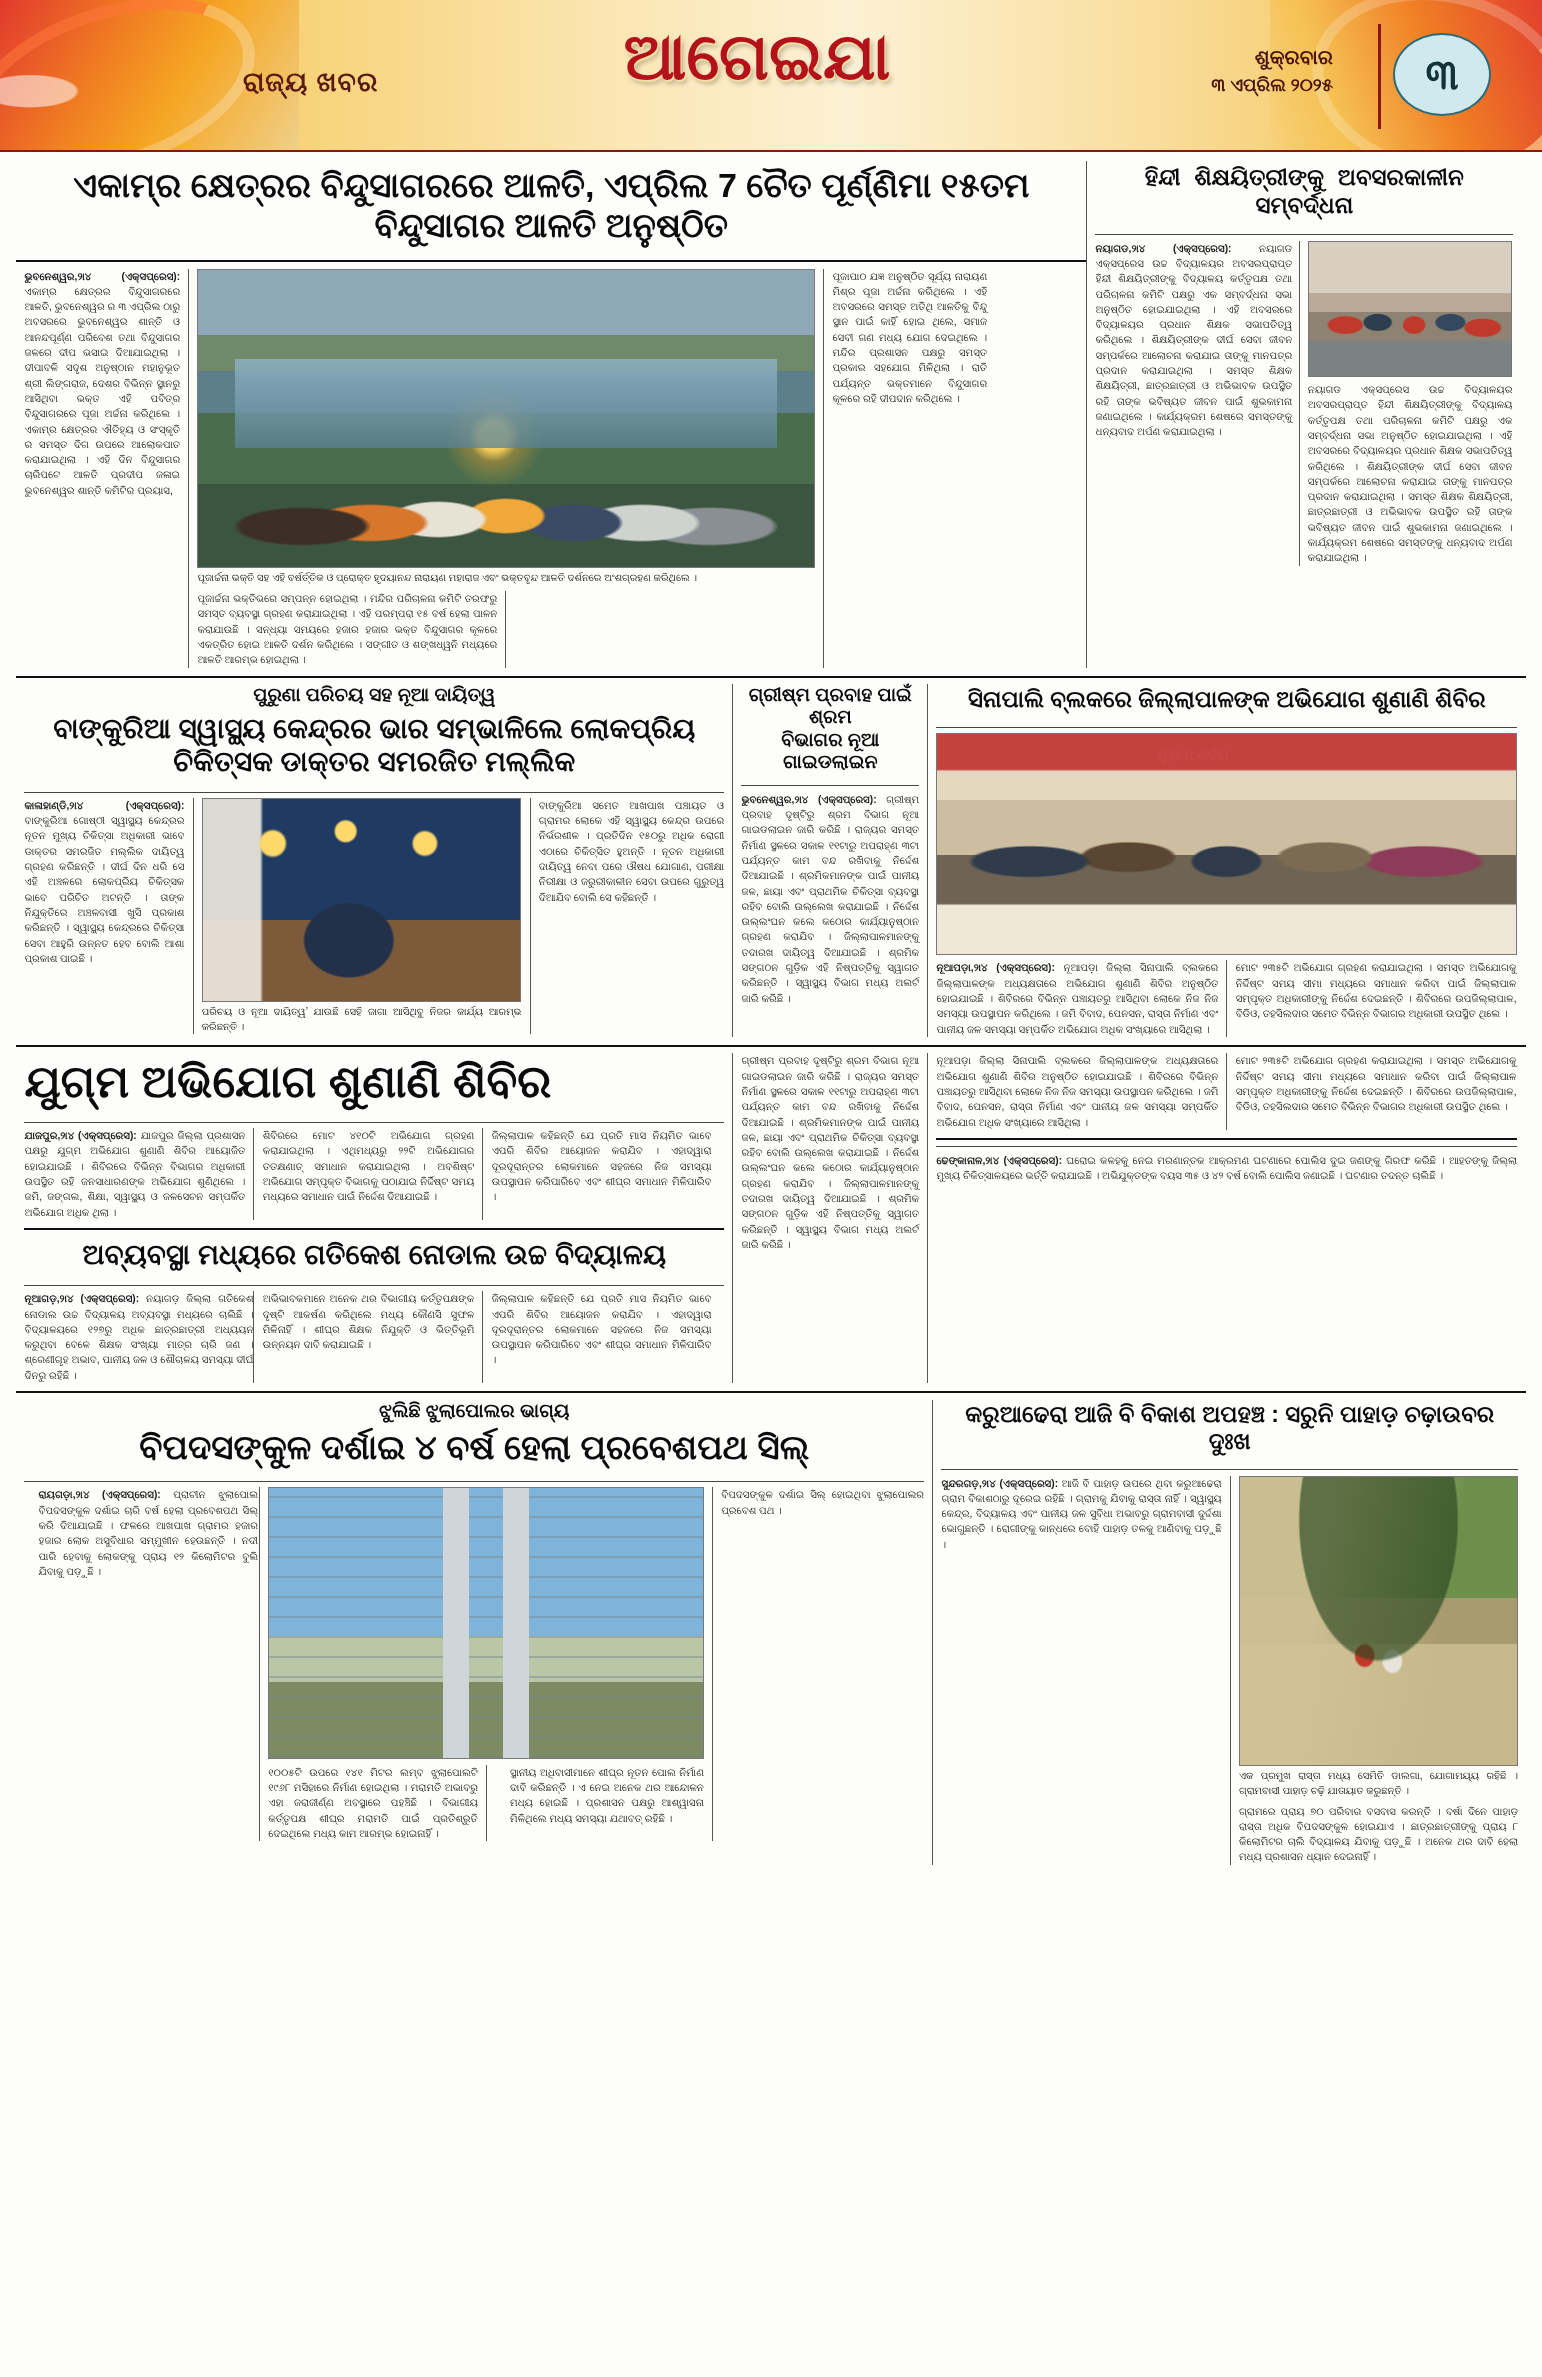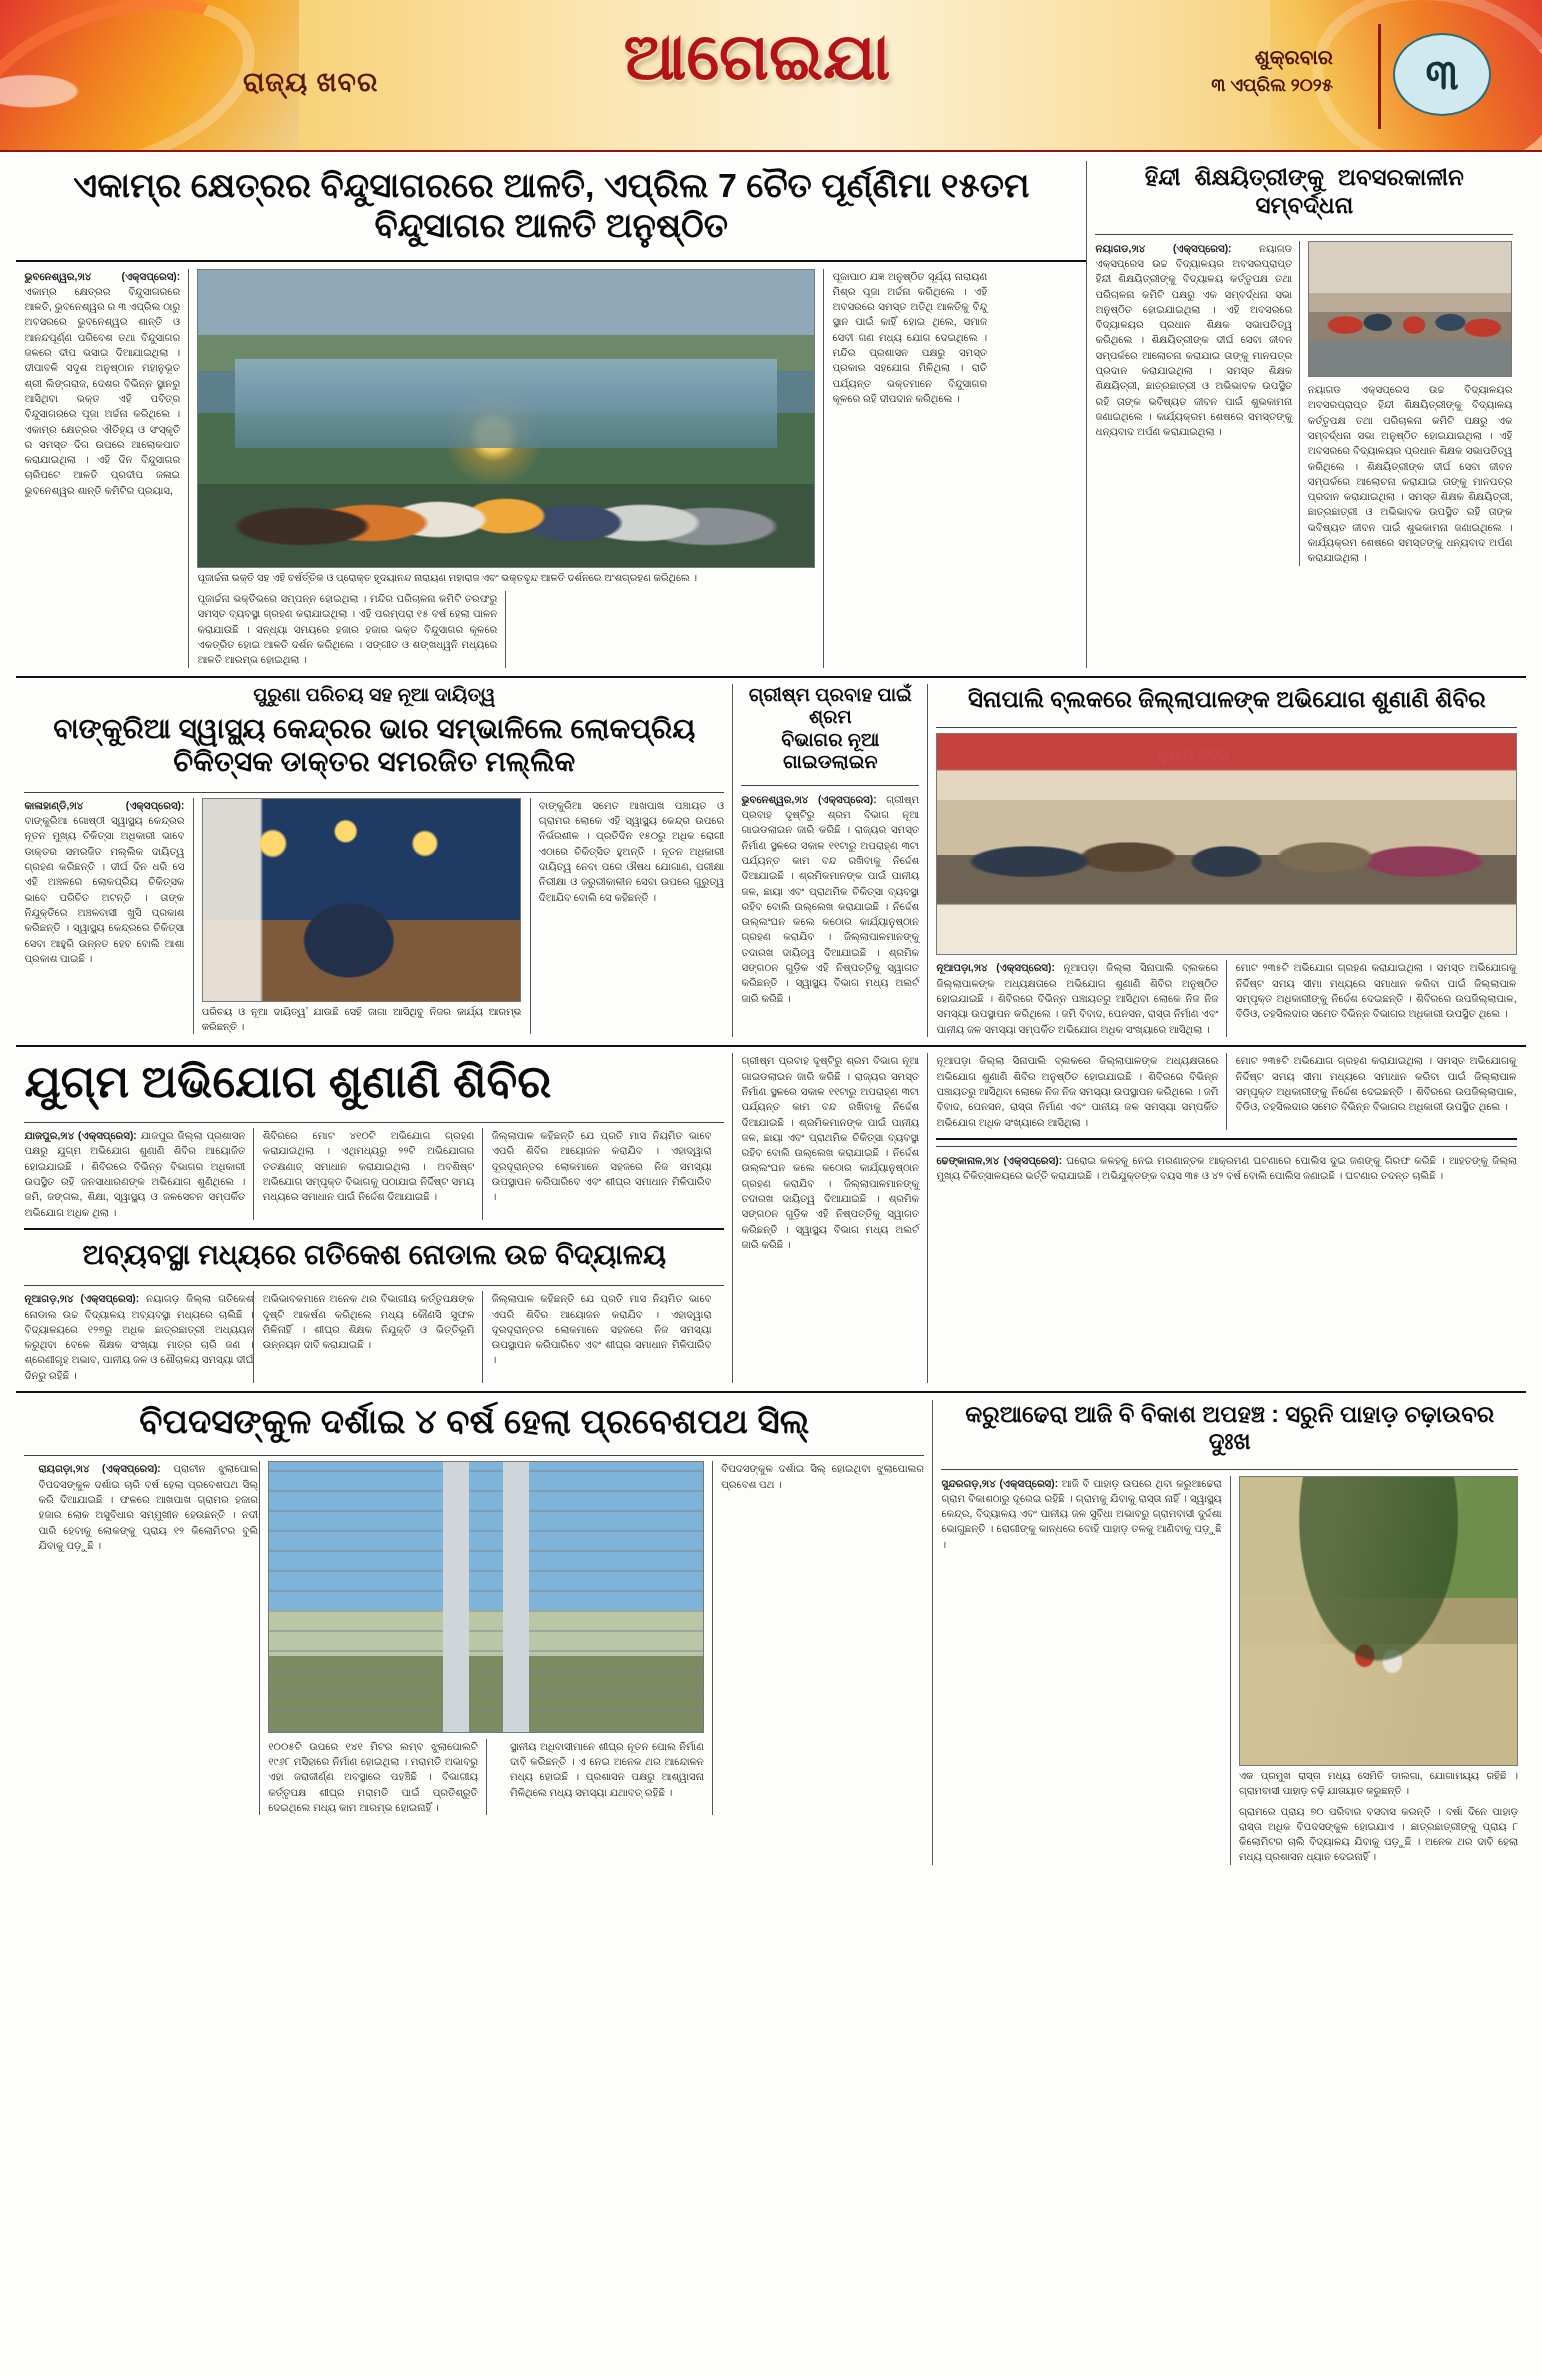--- a/index.html
+++ b/index.html
@@ -225,21 +225,21 @@
         <div class="headline h-xl" style="padding:3.6px 0 7.3px;">ଏକାମ୍ର କ୍ଷେତ୍ରର ବିନ୍ଦୁସାଗରରେ ଆଳତି, ଏପ୍ରିଲ 7 ଚୈତ ପୂର୍ଣ୍ଣିମା ୧୫ତମ ବିନ୍ଦୁସାଗର ଆଳତି ଅନୁଷ୍ଠିତ</div>
         <div class="hr-black"></div>
         <div class="band">
           <div class="col body-col" style="width:172px;">
             <span class="dateline">ଭୁବନେଶ୍ୱର,୨ା୪ (ଏକ୍ସପ୍ରେସ):</span>
             <span>ଏକାମ୍ର କ୍ଷେତ୍ରର ବିନ୍ଦୁସାଗରରେ ଆଳତି, ଭୁବନେଶ୍ୱର ର ୩ ଏପ୍ରିଲ ଠାରୁ ଅବସରରେ ଭୁବନେଶ୍ୱର ଶାନ୍ତି ଓ ଆନନ୍ଦପୂର୍ଣ୍ଣ ପରିବେଶ ତଥା ବିନ୍ଦୁସାଗର ଜଳରେ ଦୀପ ଭସାଇ ଦିଆଯାଇଥିଲା । ଦୀପାବଳି ସଦୃଶ ଅନୁଷ୍ଠାନ ମହାନୁଭୂତ ଶ୍ରୀ ଲିଙ୍ଗରାଜ, ଦେଶର ବିଭିନ୍ନ ସ୍ଥାନରୁ ଆସିଥିବା ଭକ୍ତ ଏହି ପବିତ୍ର ବିନ୍ଦୁସାଗରରେ ପୂଜା ଅର୍ଚ୍ଚନା କରିଥିଲେ । ଏକାମ୍ର କ୍ଷେତ୍ରର ଐତିହ୍ୟ ଓ ସଂସ୍କୃତି ର ସମସ୍ତ ଦିଗ ଉପରେ ଆଲୋକପାତ କରାଯାଇଥିଲା । ଏହି ଦିନ ବିନ୍ଦୁସାଗର ଚାରିପଟେ ଆଳତି ପ୍ରଦୀପ ଜଳାଇ ଭୁବନେଶ୍ୱର ଶାନ୍ତି କମିଟିର ପ୍ରୟାସ,</span>
           </div>
           <div class="col colsep" style="width:635px;">
             <div class="photo ph-river" style="height:299px;"></div>
             <div class="caption">ପୂଜାର୍ଚ୍ଚନା ଭକ୍ତି ସହ ଏହି ବର୍ଷର୍ତ୍ତିକ ଓ ପ୍ରୋକ୍ତ ହୃଦୟାନନ୍ଦ ନାରାୟଣ ମହାରାଜ ଏବଂ ଭକ୍ତବୃନ୍ଦ ଆଳତି ଦର୍ଶନରେ ଅଂଶଗ୍ରହଣ କରିଥିଲେ ।</div>
-            <div class="band" style="margin-top:5.4px;">
+            <div class="band" style="margin-top:5.4px;font-family:Liberation Serif, serif;">
               <div class="body-col" style="width:308px;padding-right:8.2px;">ପୂଜାର୍ଚ୍ଚନା ଭକ୍ତିଭରେ ସମ୍ପନ୍ନ ହୋଇଥିଲା । ମନ୍ଦିର ପରିଚାଳନା କମିଟି ତରଫରୁ ସମସ୍ତ ବ୍ୟବସ୍ଥା ଗ୍ରହଣ କରାଯାଇଥିଲା । ଏହି ପରମ୍ପରା ୧୫ ବର୍ଷ ହେଲା ପାଳନ କରାଯାଉଛି । ସନ୍ଧ୍ୟା ସମୟରେ ହଜାର ହଜାର ଭକ୍ତ ବିନ୍ଦୁସାଗର କୂଳରେ ଏକତ୍ରିତ ହୋଇ ଆଳତି ଦର୍ଶନ କରିଥିଲେ । ସଙ୍ଗୀତ ଓ ଶଙ୍ଖଧ୍ୱନି ମଧ୍ୟରେ ଆଳତି ଆରମ୍ଭ ହୋଇଥିଲା ।</div>
               <div class="body-col colsep" style="width:308px;padding-left:8.2px;"></div>
             </div>
           </div>
           <div class="col colsep body-col" style="width:172px;">ପୂଜାପାଠ ଯଜ୍ଞ ଅନୁଷ୍ଠିତ ସୂର୍ଯ୍ୟ ନାରାୟଣ ମିଶ୍ର ପୂଜା ଅର୍ଚ୍ଚନା କରିଥିଲେ । ଏହି ଅବସରରେ ସମସ୍ତ ଅତିଥି ଆଳତିକୁ ବିନ୍ଦୁ ସ୍ଥାନ ପାଇଁ କାହିଁ ହୋଇ ଥିଲେ, ସମାଜ ସେବୀ ଗଣ ମଧ୍ୟ ଯୋଗ ଦେଇଥିଲେ । ମନ୍ଦିର ପ୍ରଶାସନ ପକ୍ଷରୁ ସମସ୍ତ ପ୍ରକାର ସହଯୋଗ ମିଳିଥିଲା । ରାତି ପର୍ଯ୍ୟନ୍ତ ଭକ୍ତମାନେ ବିନ୍ଦୁସାଗର କୂଳରେ ରହି ଦୀପଦାନ କରିଥିଲେ ।</div>
         </div>
       </div>
 
       <div class="col colsep" style="width:435px;">
         <div class="headline h-md" style="padding:5.4px 0 7.3px;font-family:Liberation Mono, monospace;">ହିନ୍ଦୀ ଶିକ୍ଷୟିତ୍ରୀଙ୍କୁ ଅବସରକାଳୀନ ସମ୍ବର୍ଦ୍ଧନା</div>
@@ -356,20 +356,23 @@
           </div>
         </div>
       </div>
     </div>
 
     <div class="hr-black"></div>
 
     <div class="band">
 
       <div class="col" style="width:916px;">
+        <div class="subhead-box">
+          <div class="headline h-sm">ଝୁଲିଛି ଝୁଲାପୋଲର ଭାଗ୍ୟ</div>
+        </div>
         <div class="headline h-xl" style="padding:1.8px 0 7.3px;">ବିପଦସଙ୍କୁଳ ଦର୍ଶାଇ ୪ ବର୍ଷ ହେଲା ପ୍ରବେଶପଥ ସିଲ୍</div>
         <div class="hr-thin"></div>
         <div class="band">
           <div class="body-col" style="width:227px;padding-right:1px;margin-left:14px;">
             <span class="dateline">ରାୟଗଡ଼ା,୨ା୪ (ଏକ୍ସପ୍ରେସ):</span>
             <span>ପ୍ରାଚୀନ ଝୁଲାପୋଲ ବିପଦସଙ୍କୁଳ ଦର୍ଶାଇ ଚାରି ବର୍ଷ ହେଲା ପ୍ରବେଶପଥ ସିଲ୍ କରି ଦିଆଯାଇଛି । ଫଳରେ ଆଖପାଖ ଗ୍ରାମର ହଜାର ହଜାର ଲୋକ ଅସୁବିଧାର ସମ୍ମୁଖୀନ ହେଉଛନ୍ତି । ନଦୀ ପାରି ହେବାକୁ ଲୋକଙ୍କୁ ପ୍ରାୟ ୧୨ କିଲୋମିଟର ବୁଲି ଯିବାକୁ ପଡ଼ୁଛି ।</span>
           </div>
           <div class="colsep" style="width:453px;padding:0 8.2px;">
             <div class="photo ph-tower" style="height:272px;"></div>
             <div class="band" style="margin-top:5.4px;">

